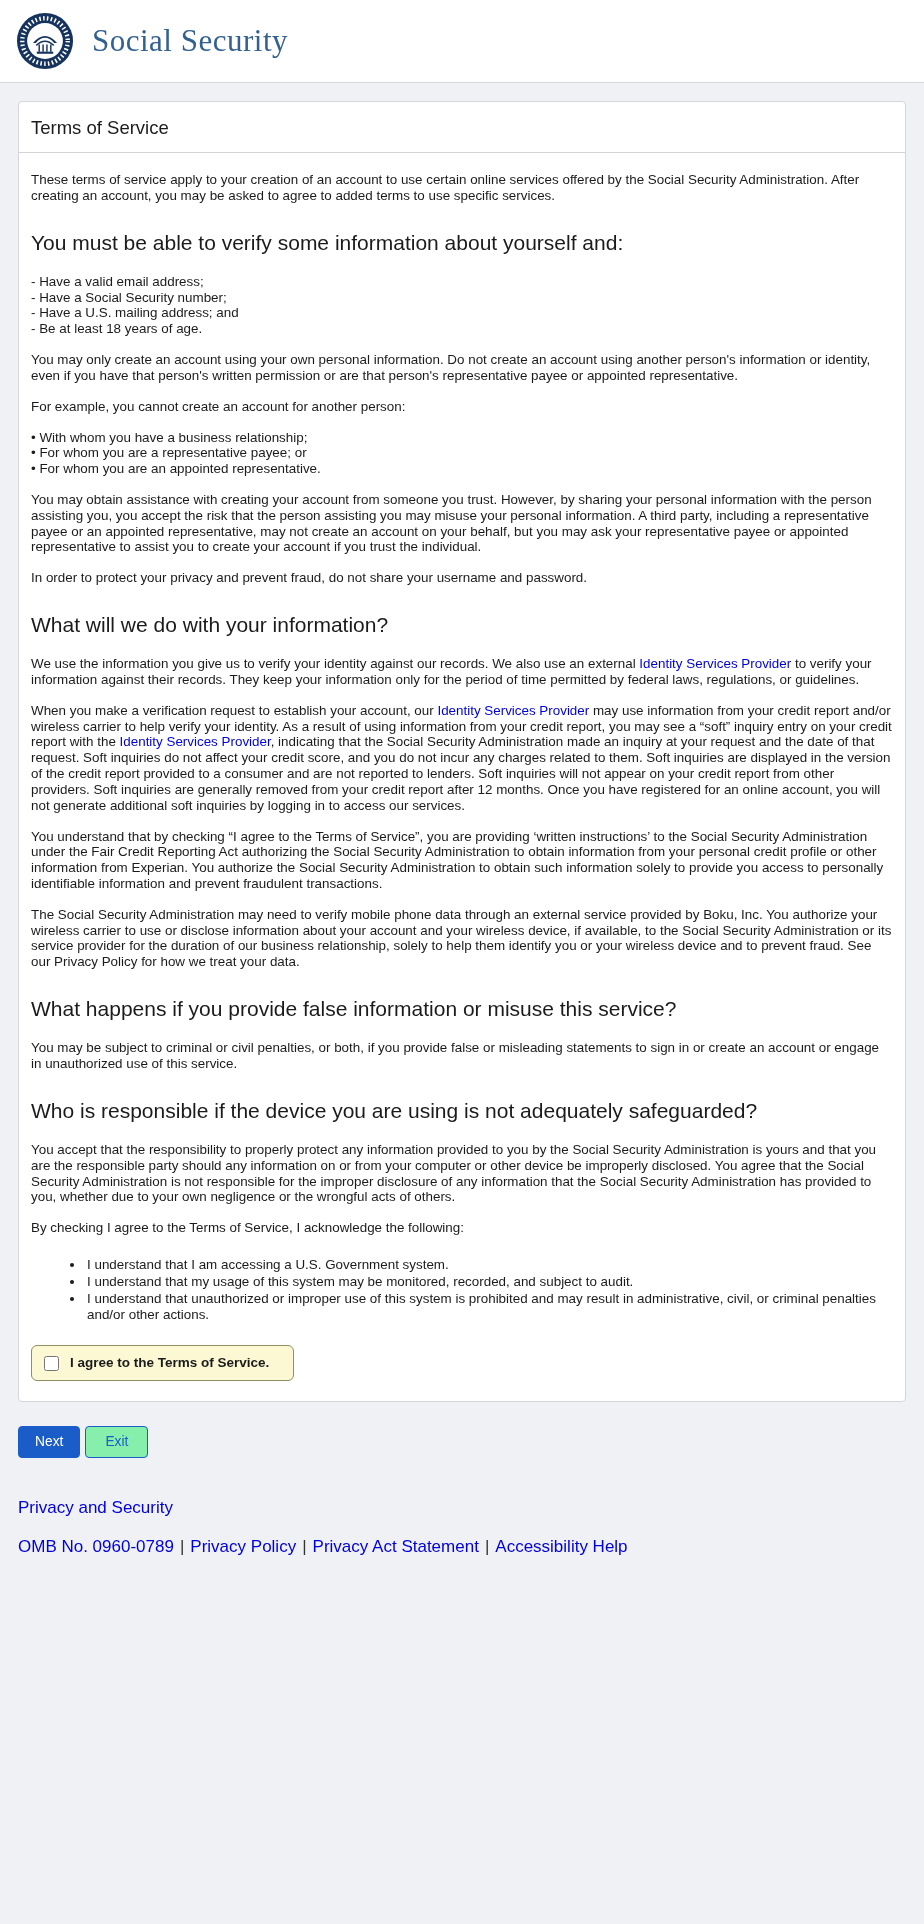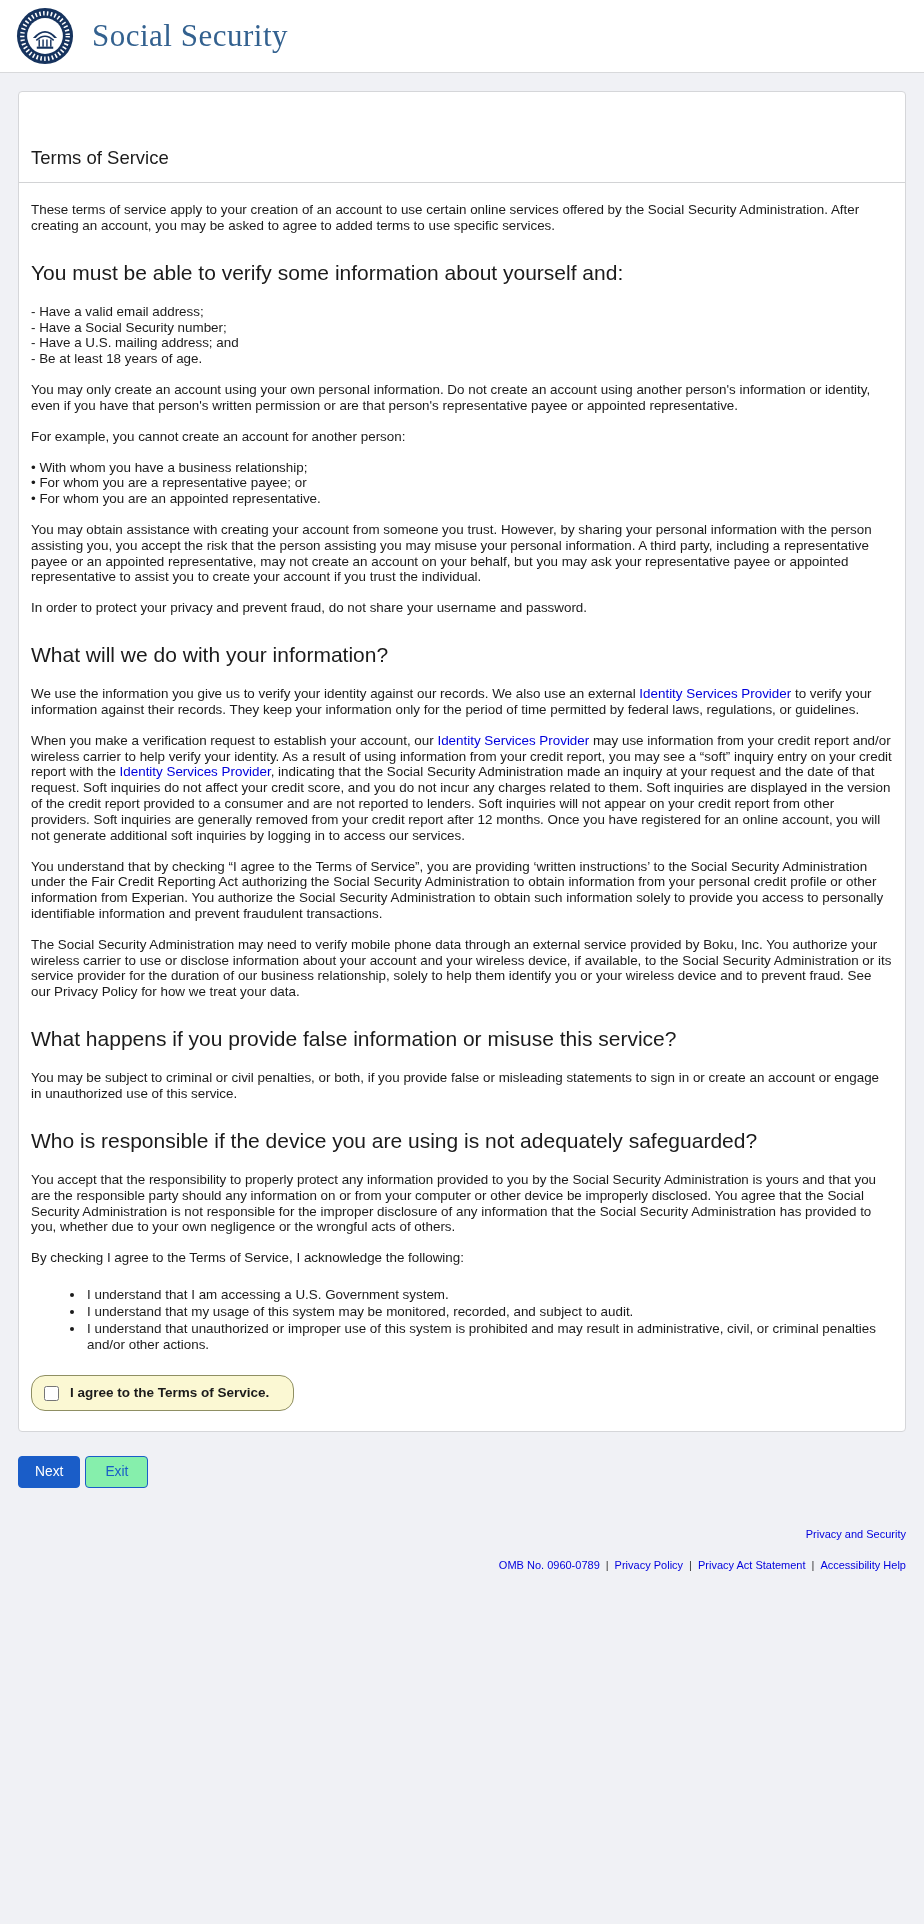--- a/index.html
+++ b/index.html
@@ -9,21 +9,21 @@
     background: #f0f1f5;
     font-family: "Liberation Sans", sans-serif;
     font-size: 13.4px;
     color: #1b1b1b;
   }
   body { min-height: 1924px; }
 
   
   .app-header {
     background: #ffffff;
-    height: 73px;
+    height: 83px;
     display: flex;
     align-items: center;
     padding: 0 16px;
     border-bottom: 1px solid #d8d9db;
   }
   .logo-wrap { width: 58px; height: 58px; flex: 0 0 auto; }
   .logo-wrap svg { width: 58px; height: 58px; display: block; }
   .brand {
     font-family: "Liberation Serif", serif;
     font-size: 31px;
@@ -39,21 +39,20 @@
     background: #ffffff;
     border: 1px solid #d5d6d9;
     border-radius: 4px;
   }
   .card-title {
     font-size: 18.5px;
     font-weight: 400;
     color: #1b1b1b;
     padding: 15px 12px 13px 12px;
     border-bottom: 1px solid #d2d3d5;
-    margin-top: 40px;
   }
   .card-body {
     padding: 4px 12px 20px 12px;
     line-height: 1.18;
   }
   .card-body p { margin: 15px 0; }
   .card-body h2 {
     font-size: 21px;
     font-weight: 400;
     color: #1b1b1b;
@@ -67,21 +66,21 @@
 
   ul.ack-list { margin: 21px 0 0 0; padding-left: 54px; }
   ul.ack-list li { margin: 0 0 1px 0; padding-left: 2px; }
 
   .agree-box {
     display: inline-flex;
     align-items: center;
     gap: 11px;
     background: #fbf8d3;
     border: 1px solid #8f8f63;
-    border-radius: 14px;
+    border-radius: 6px;
     padding: 9px 24px 9px 12px;
     margin-top: 22px;
     cursor: pointer;
   }
   .agree-box input[type="checkbox"] {
     width: 15px; height: 15px; margin: 0;
     accent-color: #1a5dc8;
     cursor: pointer;
   }
   .agree-label { font-weight: 700; font-size: 13.5px; cursor: pointer; }
@@ -102,21 +101,21 @@
     color: #ffffff;
   }
   .btn-secondary {
     background: #86efac;
     border: 1px solid #1a5dc8;
     color: #1a5dc8;
     padding: 8px 19px;
   }
 
   
-  .footer { margin-top: 40px; font-size: 11px; text-align: right; }
+  .footer { margin-top: 40px; font-size: 17px; }
   .footer-row2 { margin-top: 19px; }
   .sep { color: #333333; margin: 0 6px; }
 </style>
 </head>
 <body>
 
 <header class="app-header">
   <div class="logo-wrap">
     <svg viewBox="0 0 60 60" aria-hidden="true">
       <circle cx="30" cy="30" r="29" fill="#16335e"></circle>

